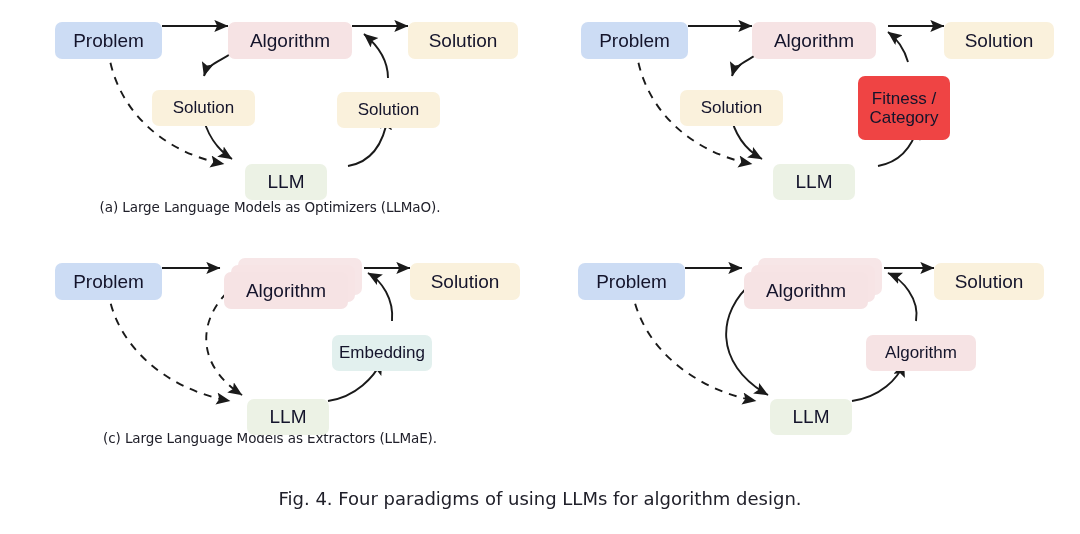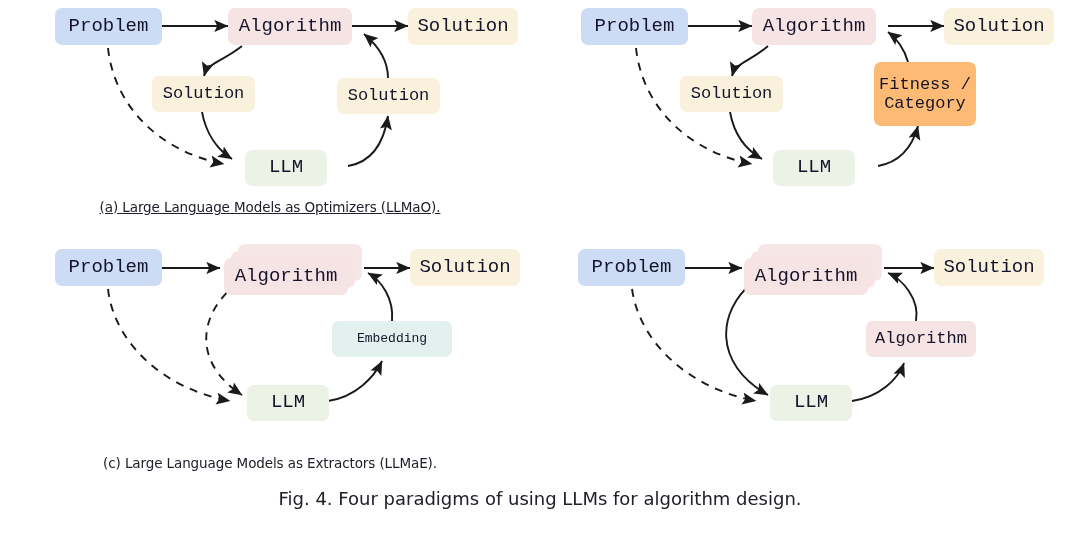--- a/index.html
+++ b/index.html
@@ -33,26 +33,27 @@
     overflow: visible;
   }
   .node {
     position: absolute;
     box-sizing: border-box;
     border-radius: 7px;
     display: flex;
     align-items: center;
     justify-content: center;
     text-align: center;
-    font-family: Liberation Mono, monospace;
+    font-family: Liberation Sans, sans-serif;
     font-size: 19px;
     line-height: 1.12;
     color: #14142b;
     white-space: pre-line;
     z-index: 3;
+    margin-top: 14px;
   }
   .node.stack-shadow {
     z-index: 1;
   }
   .caption {
     position: absolute;
     width: 540px;
     text-align: center;
     font-family: "DejaVu Sans", sans-serif;
     font-size: 13.5px;
@@ -98,21 +99,21 @@
       <path d="M108,48 C114,106 160,152 224,164" stroke="#1a1a1a" stroke-width="1.9" fill="none" stroke-dasharray="8,7" marker-end="url(#ah-a)"></path>
     </svg>
 
     <div class="node" style="left:55px; top:8px; width:107px; height:37px; background:#ccdcf4;">Problem</div>
     <div class="node" style="left:228px; top:8px; width:124px; height:37px; background:#f6e3e4;">Algorithm</div>
     <div class="node" style="left:408px; top:8px; width:110px; height:37px; background:#faf1dc;">Solution</div>
     <div class="node" style="left:152px; top:76px; width:103px; height:36px; background:#faf1dc; font-size:17px;">Solution</div>
     <div class="node" style="left:337px; top:78px; width:103px; height:36px; background:#faf1dc; font-size:17px;">Solution</div>
     <div class="node" style="left:245px; top:150px; width:82px; height:36px; background:#ecf2e5;">LLM</div>
   </div>
-  <div class="caption" style="left:0px; top:199px;text-decoration:underline;">(a) Large Language Models as Optimizers (LLMaO).</div>
+  <div class="caption" style="left:0px; top:199px;">(a) Large Language Models as Optimizers (LLMaO).</div>
 
   <div class="panel" style="left:540px; top:0px;">
     <svg viewBox="0 0 540 195">
       <defs>
         <marker id="ah-b" markerWidth="9" markerHeight="9" refX="7.2" refY="3.2" orient="auto">
           <path d="M0,0 L7.4,3.2 L0,6.4 L1.5,3.2 Z" fill="#1a1a1a"></path>
         </marker>
       </defs>
       <path d="M148,26 L212,26" stroke="#1a1a1a" stroke-width="1.9" fill="none" marker-end="url(#ah-b)"></path>
       <path d="M348,26 L404,26" stroke="#1a1a1a" stroke-width="1.9" fill="none" marker-end="url(#ah-b)"></path>
@@ -120,21 +121,21 @@
       <path d="M190,112 C194,134 206,150 222,159" stroke="#1a1a1a" stroke-width="1.9" fill="none" marker-end="url(#ah-b)"></path>
       <path d="M338,166 C360,162 372,148 378,126" stroke="#1a1a1a" stroke-width="1.9" fill="none" marker-end="url(#ah-b)"></path>
       <path d="M368,62 C364,48 356,38 348,32" stroke="#1a1a1a" stroke-width="1.9" fill="none" marker-end="url(#ah-b)"></path>
       <path d="M96,48 C102,106 148,152 212,164" stroke="#1a1a1a" stroke-width="1.9" fill="none" stroke-dasharray="8,7" marker-end="url(#ah-b)"></path>
     </svg>
 
     <div class="node" style="left:41px; top:8px; width:107px; height:37px; background:#ccdcf4;">Problem</div>
     <div class="node" style="left:212px; top:8px; width:124px; height:37px; background:#f6e3e4;">Algorithm</div>
     <div class="node" style="left:404px; top:8px; width:110px; height:37px; background:#faf1dc;">Solution</div>
     <div class="node" style="left:140px; top:76px; width:103px; height:36px; background:#faf1dc; font-size:17px;">Solution</div>
-    <div class="node" style="left:334px; top:62px; width:102px; height:64px; background:#fdba74; font-size:17px;">Fitness /
+    <div class="node" style="left:318px; top:62px; width:92px; height:64px; background:#ef4444; font-size:17px;">Fitness /
 Category</div>
     <div class="node" style="left:233px; top:150px; width:82px; height:36px; background:#ecf2e5;">LLM</div>
   </div>
 
   <div class="panel" style="left:0px; top:235px;">
     <svg viewBox="0 0 540 195">
       <defs>
         <marker id="ah-c" markerWidth="9" markerHeight="9" refX="7.2" refY="3.2" orient="auto">
           <path d="M0,0 L7.4,3.2 L0,6.4 L1.5,3.2 Z" fill="#1a1a1a"></path>
         </marker>
@@ -150,24 +151,24 @@
 
       <path d="M392,86 C394,64 382,46 368,38" stroke="#1a1a1a" stroke-width="1.9" fill="none" marker-end="url(#ah-c)"></path>
     </svg>
 
     <div class="node stack-shadow" style="left:238px; top:9px; width:124px; height:37px; background:#f7e6e7;"></div>
     <div class="node stack-shadow" style="left:231px; top:16px; width:124px; height:37px; background:#f7e4e5; z-index:2;"></div>
     <div class="node" style="left:224px; top:23px; width:124px; height:37px; background:#f6e3e4;">Algorithm</div>
 
     <div class="node" style="left:55px; top:14px; width:107px; height:37px; background:#ccdcf4;">Problem</div>
     <div class="node" style="left:410px; top:14px; width:110px; height:37px; background:#faf1dc;">Solution</div>
-    <div class="node" style="left:332px; top:86px; width:120px; height:36px; background:#e2f0ee; font-size:13px;">Embedding</div>
+    <div class="node" style="left:332px; top:86px; width:100px; height:36px; background:#e2f0ee; font-size:17px;">Embedding</div>
     <div class="node" style="left:247px; top:150px; width:82px; height:36px; background:#ecf2e5;">LLM</div>
   </div>
-  <div class="caption" style="left:0px; top:455px;">(c) Large Language Models as Extractors (LLMaE).</div>
+  <div class="caption" style="left:0px; top:430px;">(c) Large Language Models as Extractors (LLMaE).</div>
 
   <div class="panel" style="left:540px; top:235px;">
     <svg viewBox="0 0 540 195">
       <defs>
         <marker id="ah-d" markerWidth="9" markerHeight="9" refX="7.2" refY="3.2" orient="auto">
           <path d="M0,0 L7.4,3.2 L0,6.4 L1.5,3.2 Z" fill="#1a1a1a"></path>
         </marker>
       </defs>
       <path d="M145,33 L202,33" stroke="#1a1a1a" stroke-width="1.9" fill="none" marker-end="url(#ah-d)"></path>
       <path d="M344,33 L394,33" stroke="#1a1a1a" stroke-width="1.9" fill="none" marker-end="url(#ah-d)"></path>

